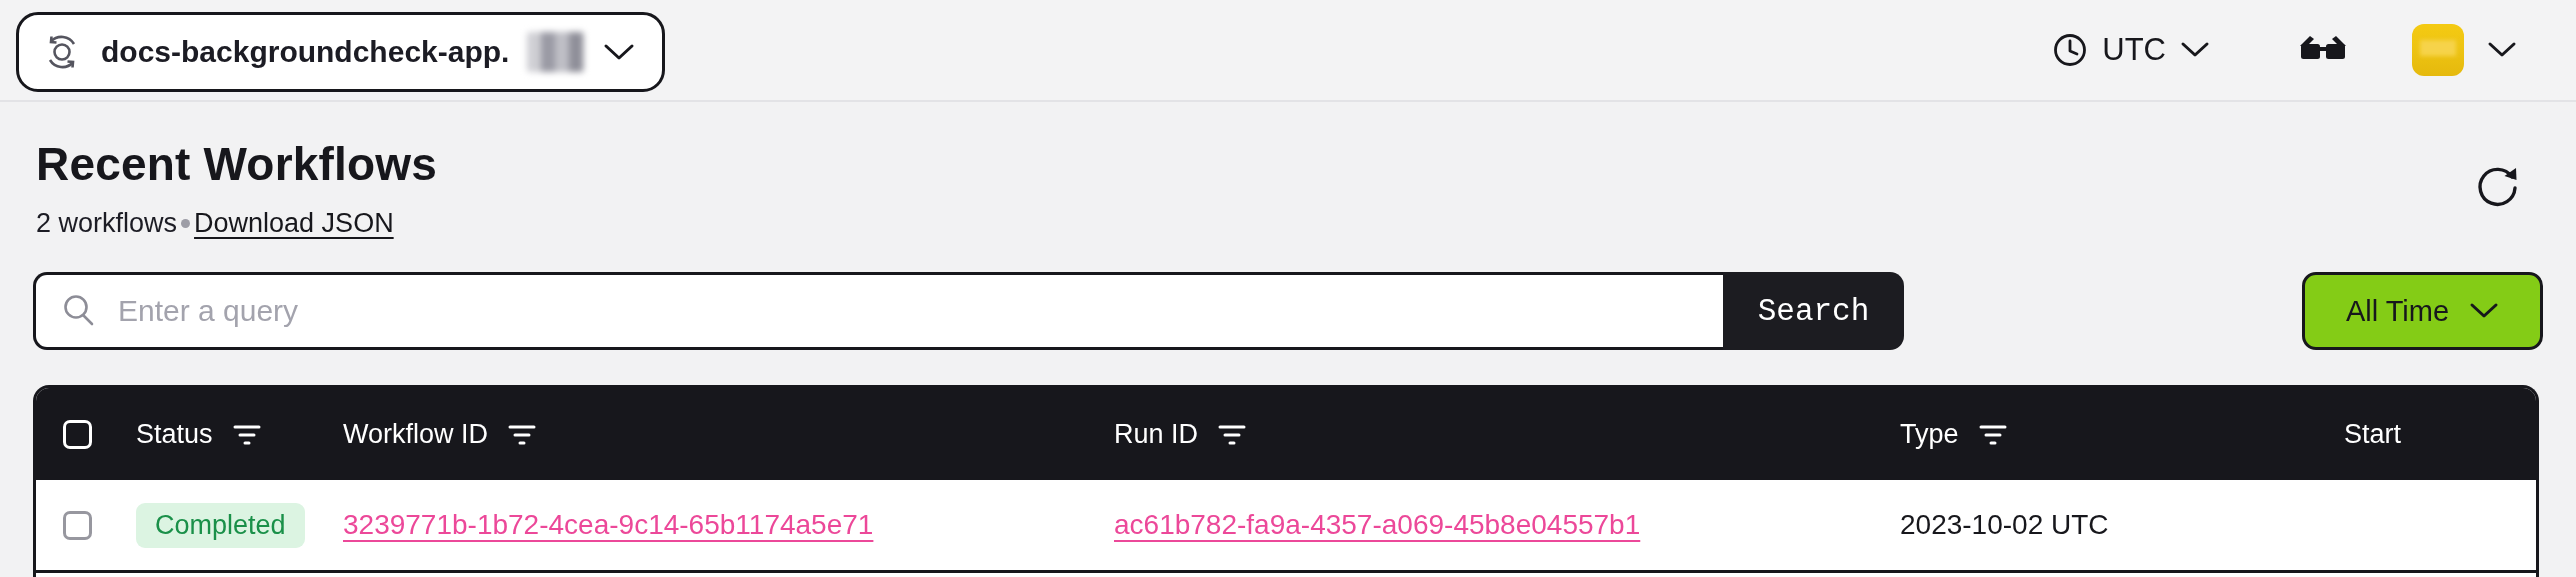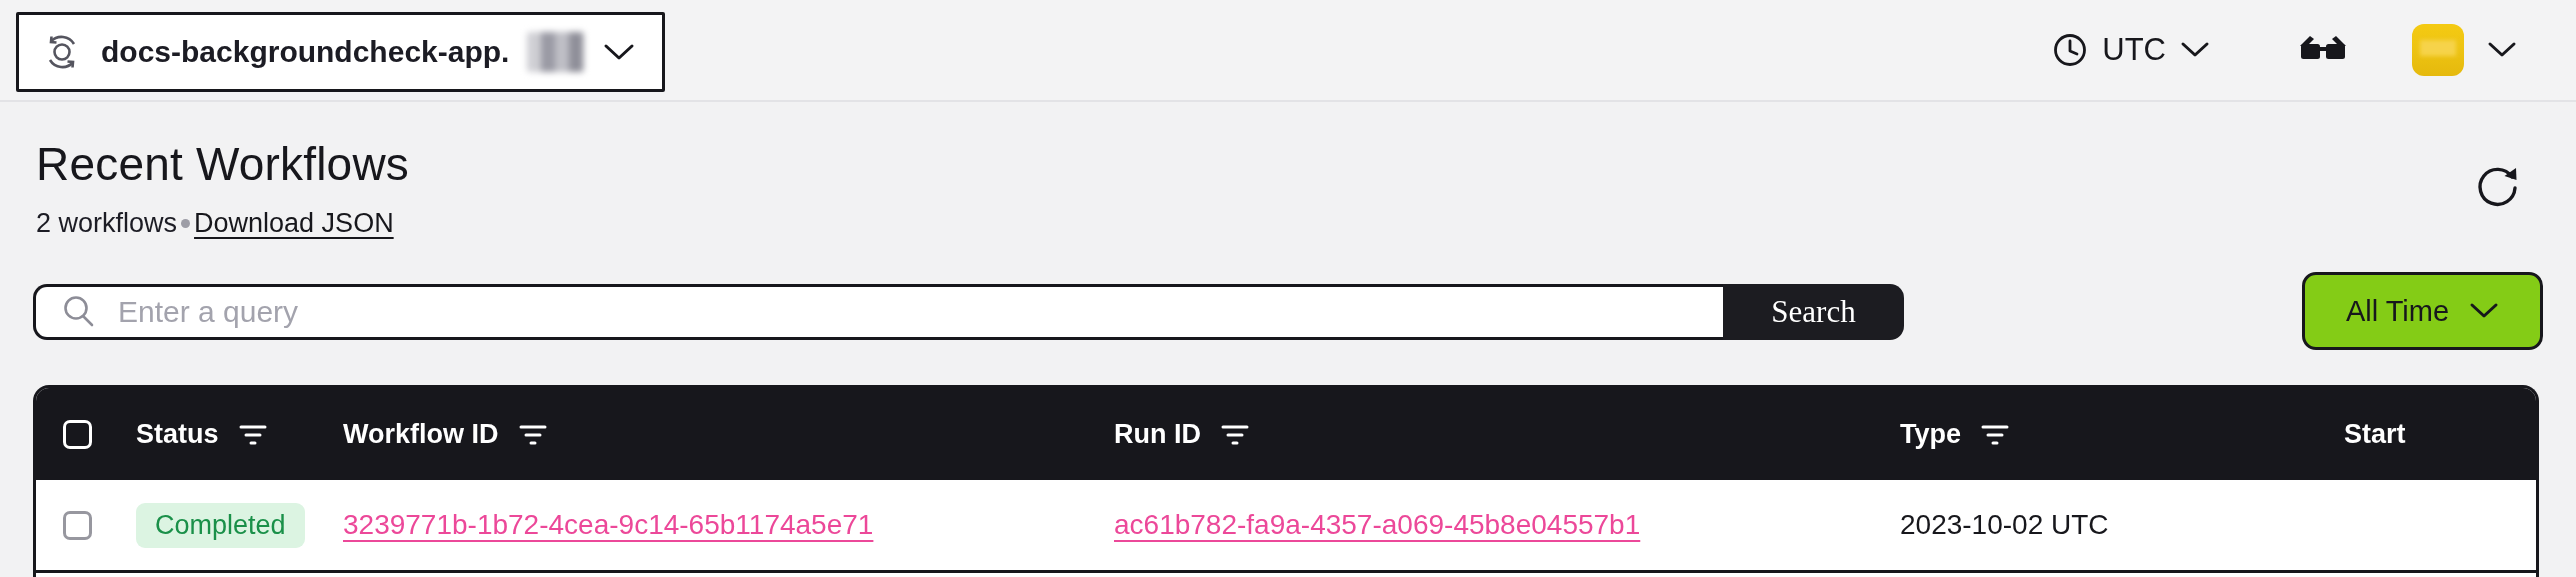--- a/index.html
+++ b/index.html
@@ -13,21 +13,21 @@
   }
   svg { display:block; }
 
   
   .navbar {
     position:absolute; left:0; top:0; width:2576px; height:102px;
     background:#f3f3f4; border-bottom:2px solid #e3e3e6;
   }
   .ns-switcher {
     position:absolute; left:16px; top:12px; width:649px; height:80px;
-    background:#ffffff; border:3px solid #17171c; border-radius:2px;
+    background:#ffffff; border:3px solid #17171c; border-radius:22px;
     display:flex; align-items:center; gap:18px; padding:0 26px 0 22px;
     cursor:pointer;
   }
   .ns-name { font-size:30px; font-weight:600; color:#1c1c24; white-space:nowrap; }
   .redacted-ns {
     width:112px; height:40px; border-radius:3px;
     background:
       linear-gradient(90deg,#cfcfd4 0 25%,#9a9aa4 25% 50%,#bfbfc6 50% 75%,#8f8f99 75% 100%);
     background-size:56px 100%;
     filter:blur(3px);
@@ -47,43 +47,43 @@
     background:linear-gradient(180deg,#f4ca12 0%,#eec413 45%,#e5b90d 100%);
     position:relative; overflow:hidden;
   }
   .avatar::after{
     content:""; position:absolute; left:8px; top:16px; width:36px; height:16px;
     background:#f6d34a; filter:blur(2px);
   }
 
   
   .page-header { position:absolute; left:36px; top:136px; }
-  .page-title { font-size:46px; font-weight:400; letter-spacing:0.2px; color:#17171c; line-height:1.25;text-align:center; }
+  .page-title { font-size:46px; font-weight:700; letter-spacing:0.2px; color:#17171c; line-height:1.25;text-align:center; }
   .page-meta { margin-top:14px; display:flex; align-items:center; gap:4px; font-size:27px; color:#1c1c24; }
   .meta-dot { width:9px; height:9px; border-radius:50%; background:#9d9da6; }
   .download-link { color:#17171c; text-decoration:underline; text-underline-offset:5px; cursor:pointer; }
   .refresh-button { position:absolute; right:52px; top:158px; cursor:pointer; padding:4px; }
 
   
   .search-row { position:absolute; left:33px; top:272px; width:2510px; height:78px; }
   .search-box {
-    position:absolute; left:0; top:12px; width:1871px; height:56px; display:flex;
+    position:absolute; left:0; top:0; width:1871px; height:78px; display:flex;
   }
   .search-input-wrap {
     flex:1; background:#ffffff; border:3px solid #17171c; border-right:none;
     border-radius:14px 0 0 14px; display:flex; align-items:center; gap:20px; padding:0 24px;
   }
   .search-input {
     flex:1; border:none; outline:none; font-size:30px; color:#1c1c24;
     font-family:"Liberation Sans", sans-serif; background:transparent;
   }
   .search-input::placeholder { color:#a3a3ad; }
   .search-submit {
     width:181px; background:#1c1c21; color:#ffffff; border:none;
-    border-radius:0 14px 14px 0; font-size:31px; font-family:Liberation Serif, serif;
+    border-radius:0 14px 14px 0; font-size:31px; font-family:Liberation Mono, monospace;
     cursor:pointer;
   }
   .time-filter {
     position:absolute; right:0; top:0; width:241px; height:78px;
     background:#84cc16; border:3px solid #17171c; border-radius:14px;
     display:flex; align-items:center; justify-content:center; gap:20px;
     font-size:29px; color:#17171c; cursor:pointer;
   }
 
   
@@ -93,21 +93,21 @@
     overflow:hidden; background:#ffffff;
   }
   .grid-row {
     display:grid;
     grid-template-columns:76px 231px 771px 786px 444px 1fr;
     align-items:center;
   }
   .thead {
     height:92px; background:#17171c; color:#ffffff;
   }
-  .th { display:flex; align-items:center; gap:20px; font-size:27px; font-weight:700; }
+  .th { display:flex; align-items:center; gap:20px; font-size:27px; font-weight:400; }
   .th-check { padding-left:27px; }
   .cell-pad { padding-left:24px; }
   .checkbox {
     width:29px; height:29px; border-radius:7px; background:transparent;
     border:3px solid #ffffff; cursor:pointer;
   }
   .row-checkbox { border:3px solid #97979f; background:#ffffff; }
   .tbody-row { height:90px; background:#ffffff; }
   .status-badge {
     display:inline-block; background:#dcf4e2; color:#1a9049;

